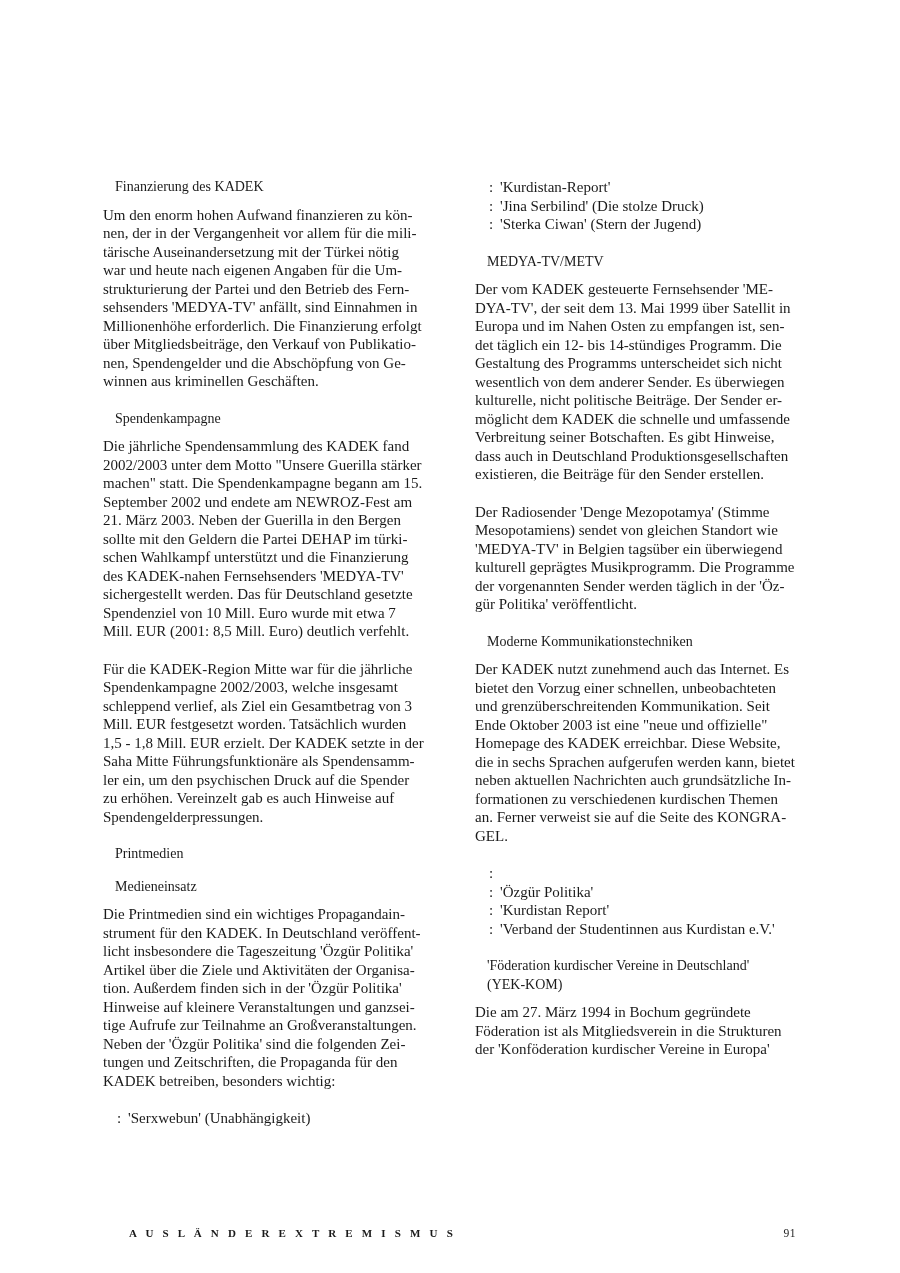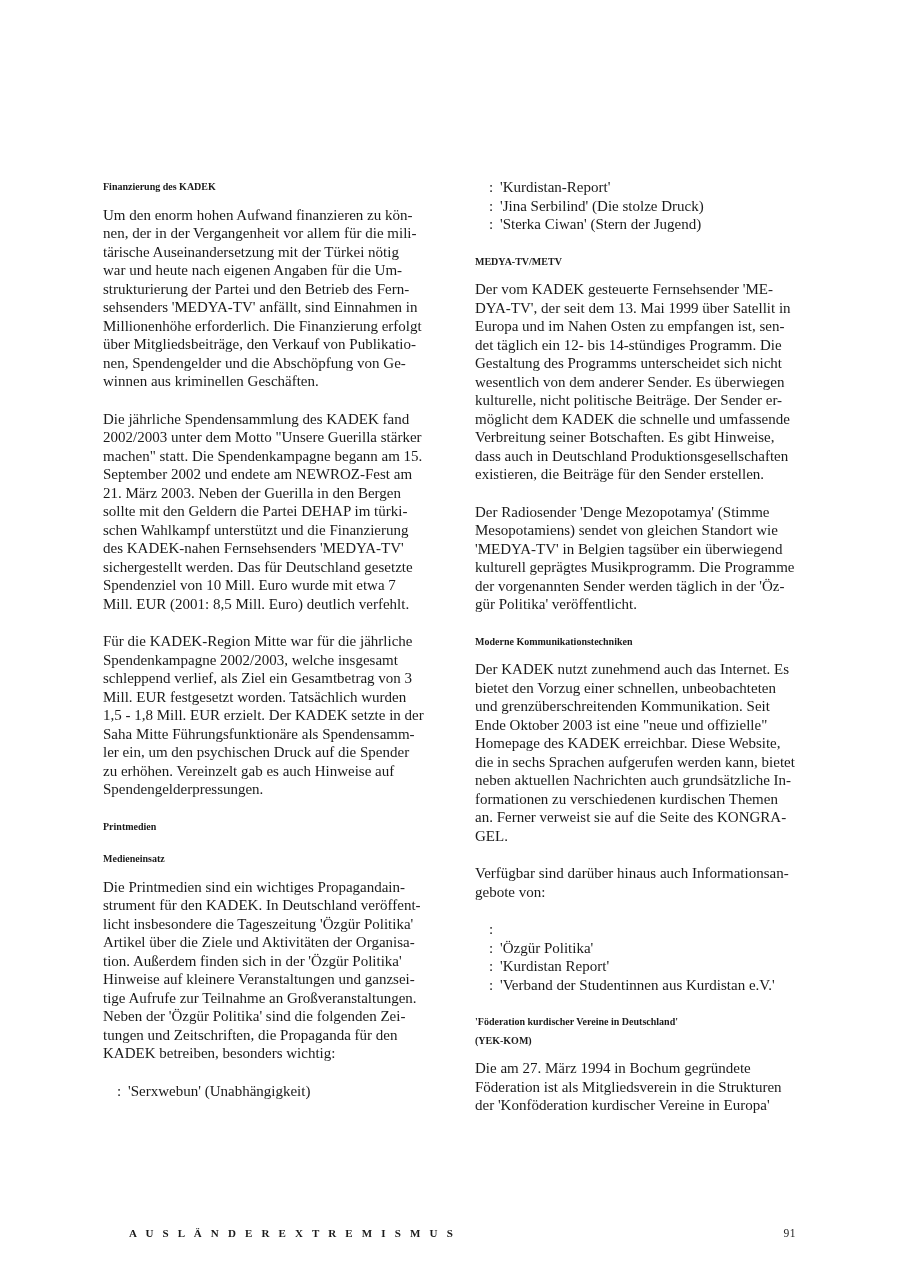--- a/index.html
+++ b/index.html
@@ -26,24 +26,24 @@
   .col { font-size: 15px; line-height: 18.5px; }
   .col-left  { width: 357px; }
   .col-right { width: 368px; }
   .col > *:first-child { margin-top: 0; }
 
   .para {
     margin: 0 0 19px 0;
     white-space: pre;
   }
   .doc-heading {
-    font-weight: bold;
-    margin: 14px 0 9px 0;
+    font-weight: normal;
+    margin: 14px 0 9px 12px;
     white-space: pre;
-    font-size: 10px;
+    font-size: 14px;
   }
   .pub-list {
     margin: 0 0 19px 0;
   }
   .li {
     display: flex;
     padding-left: 14px;
   }
   .li-marker {
     flex: 0 0 11px;
@@ -84,20 +84,21 @@
 nen, der in der Vergangenheit vor allem für die mili-
 tärische Auseinandersetzung mit der Türkei nötig
 war und heute nach eigenen Angaben für die Um-
 strukturierung der Partei und den Betrieb des Fern-
 sehsenders 'MEDYA-TV' anfällt, sind Einnahmen in
 Millionenhöhe erforderlich. Die Finanzierung erfolgt
 über Mitgliedsbeiträge, den Verkauf von Publikatio-
 nen, Spendengelder und die Abschöpfung von Ge-
 winnen aus kriminellen Geschäften.</div>
 
+      <div class="doc-heading">Spendenkampagne</div>
       <div class="para">Die jährliche Spendensammlung des KADEK fand
 2002/2003 unter dem Motto "Unsere Guerilla stärker
 machen" statt. Die Spendenkampagne begann am 15.
 September 2002 und endete am NEWROZ-Fest am
 21. März 2003. Neben der Guerilla in den Bergen
 sollte mit den Geldern die Partei DEHAP im türki-
 schen Wahlkampf unterstützt und die Finanzierung
 des KADEK-nahen Fernsehsenders 'MEDYA-TV'
 sichergestellt werden. Das für Deutschland gesetzte
 Spendenziel von 10 Mill. Euro wurde mit etwa 7
@@ -172,22 +173,20 @@
       <div class="para">Der KADEK nutzt zunehmend auch das Internet. Es
 bietet den Vorzug einer schnellen, unbeobachteten
 und grenzüberschreitenden Kommunikation. Seit
 Ende Oktober 2003 ist eine "neue und offizielle"
 Homepage des KADEK erreichbar. Diese Website,
 die in sechs Sprachen aufgerufen werden kann, bietet
 neben aktuellen Nachrichten auch grundsätzliche In-
 formationen zu verschiedenen kurdischen Themen
 an. Ferner verweist sie auf die Seite des KONGRA-
 GEL.</div>
-      <div class="para">Verfügbar sind darüber hinaus auch Informationsan-
-gebote von:</div>
 
       <div class="pub-list">
         <div class="li">
           <span class="li-marker">:</span>
         </div>
         <div class="li">
           <span class="li-marker">:</span>
           <span class="li-text">'Özgür Politika'</span>
         </div>
         <div class="li">

